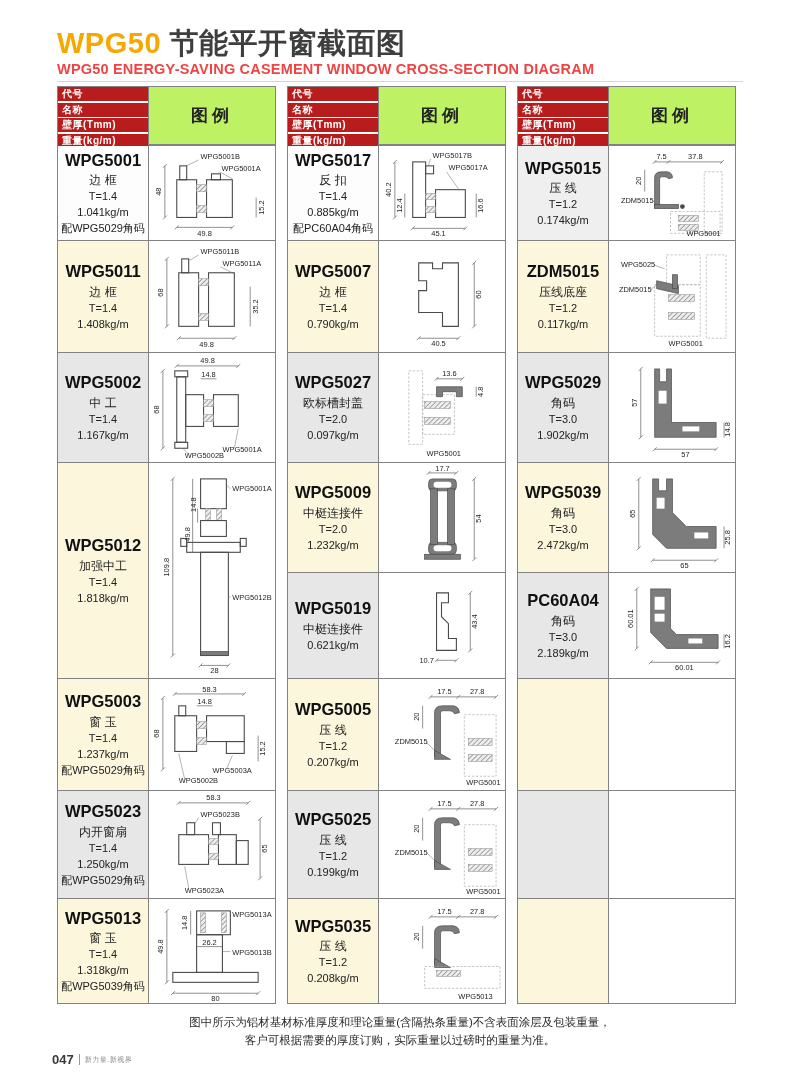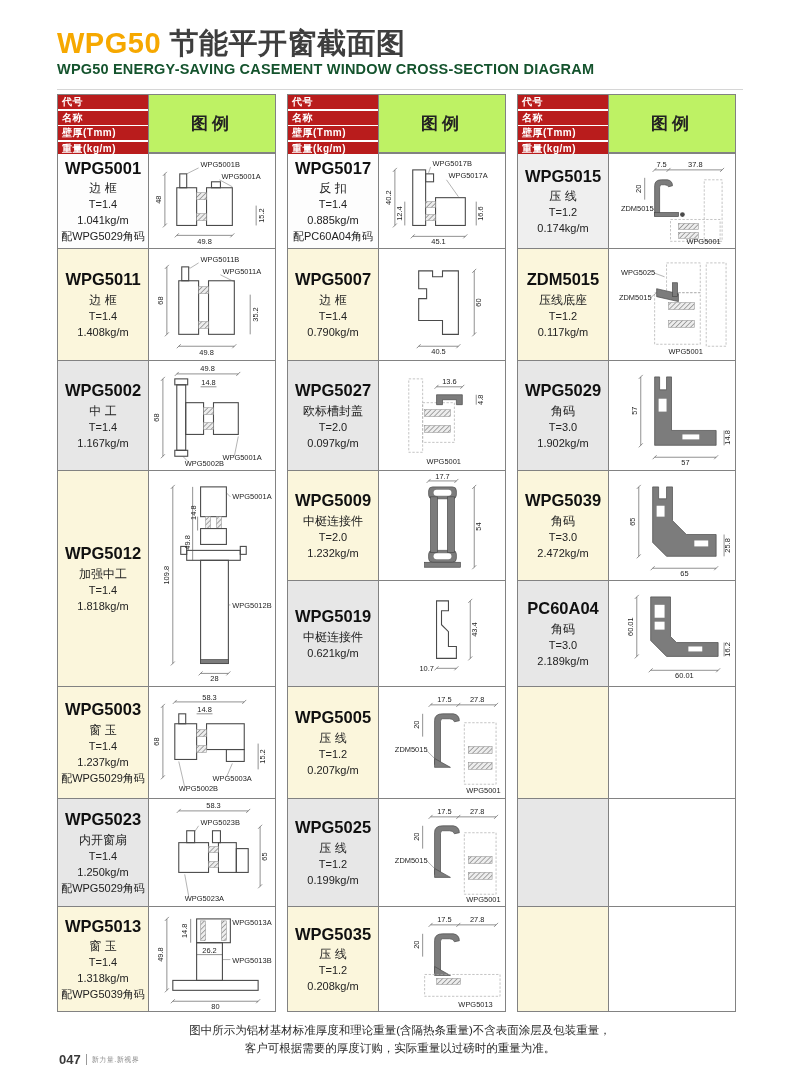--- a/index.html
+++ b/index.html
@@ -1,24 +1,24 @@
 <!DOCTYPE html>
 <html><head>
 <meta charset="utf-8">
 <style>
   html,body{margin:0;padding:0;background:#fff;}
   body{width:800px;height:1085px;position:relative;overflow:hidden;
        font-family:"Liberation Sans","DejaVu Sans",sans-serif;color:#222;}
   .page{padding:26px 57px 0 57px;}
   
-  .title-block{border-bottom:1px solid #d6d6d6;padding-bottom:10px;margin-bottom:4px;}
+  .title-block{border-bottom:1px solid #d6d6d6;padding-bottom:2px;margin-bottom:4px;}
   .title{font-size:29px;font-weight:bold;line-height:34px;letter-spacing:0.5px;}
   .title .code-part{color:#F6A800;}
   .title .cn-part{color:#3e3e3e;}
-  .subtitle{font-size:14.5px;font-weight:bold;color:#14532d;line-height:19px;letter-spacing:0.2px;}
+  .subtitle{font-size:14.5px;font-weight:bold;color:#ef4444;line-height:19px;letter-spacing:0.2px;}
   
   .grid{display:flex;gap:11px;}
   .col{width:219px;border:1px solid #828282;box-sizing:border-box;background:#fff;}
   .col-header{display:flex;height:58px;border-bottom:1px solid #828282;box-sizing:border-box;}
   .hdr-left{width:91px;border-right:1px solid #828282;box-sizing:border-box;display:flex;flex-direction:column;gap:1.5px;background:#fff;padding:0;}
   .hdr-bar{flex:1;background:#b91c1c;color:#fff;font-size:10px;font-weight:bold;display:flex;align-items:center;padding-left:4px;letter-spacing:0.5px;white-space:nowrap;}
   .legend-box{flex:1;background:#bef264;display:flex;align-items:center;justify-content:center;
               font-size:17px;font-weight:bold;color:#222;letter-spacing:4px;}
   .row{display:flex;border-top:1px solid #828282;box-sizing:border-box;}
   .row:first-of-type{border-top:none;}
@@ -37,21 +37,21 @@
   .outline{fill:none;stroke:#4a4a4a;stroke-width:1.1;}
   .solid{fill:#7c7c7c;stroke:#4a4a4a;stroke-width:0.7;}
   .ghost{fill:none;stroke:#ababab;stroke-width:0.7;stroke-dasharray:2.4 1.6;}
   .hatchfill{fill:url(#hatch);stroke:#8a8a8a;stroke-width:0.5;}
   .dim line,.dim path{stroke:#555;stroke-width:0.65;fill:none;}
   text.dt{font-size:7.5px;fill:#1d1d1d;text-anchor:middle;}
   text.pl{font-size:7.5px;fill:#1d1d1d;}
   .leader{stroke:#666;stroke-width:0.5;fill:none;}
   
   .footnote{text-align:center;font-size:11.5px;color:#2a2a2a;line-height:1.55;margin-top:10px;}
-  .page-footer{position:absolute;left:59px;bottom:18px;display:flex;align-items:center;}
+  .page-footer{position:absolute;left:52px;bottom:18px;display:flex;align-items:center;}
   .pagenum{font-size:13px;font-weight:bold;color:#3a3a3a;}
   .footer-divider{width:1px;height:11px;background:#999;margin:0 5px;}
   .slogan{font-size:7px;color:#8a8a8a;letter-spacing:0.5px;}
 </style>
 </head>
 <body>
 
 <svg width="0" height="0" style="position:absolute" aria-hidden="true">
   <defs>
     <pattern id="hatch" width="3.5" height="3.5" patternUnits="userSpaceOnUse" patternTransform="rotate(45)">

